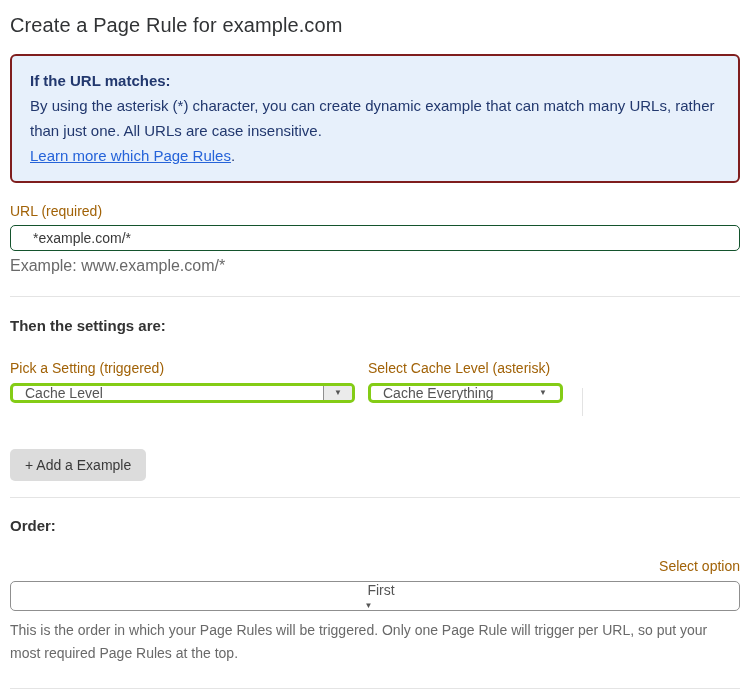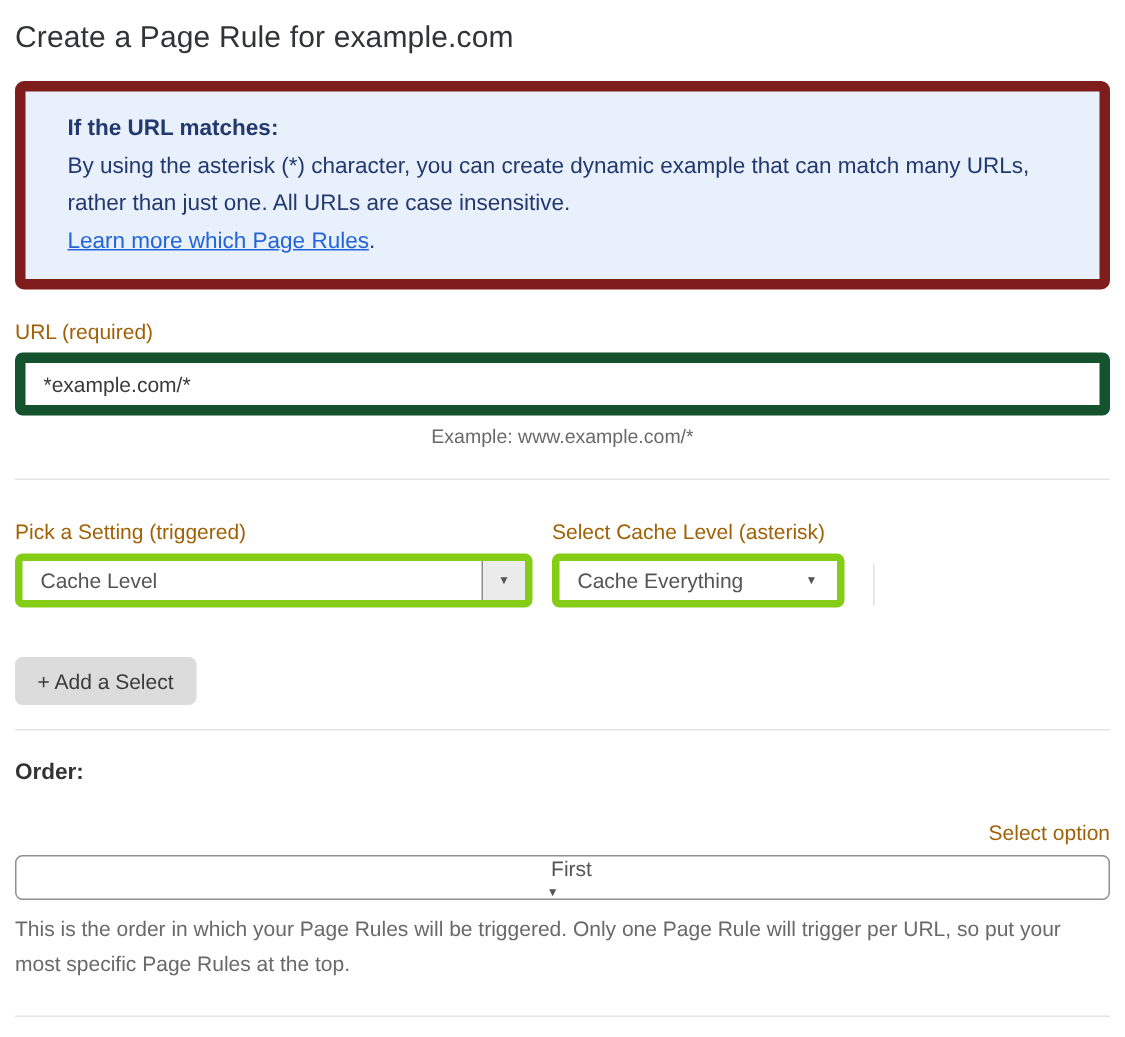--- a/index.html
+++ b/index.html
@@ -18,53 +18,52 @@
     font-size: 20px;
     font-weight: 400;
     color: #313335;
     letter-spacing: 0.1px;
     margin-top: 2px;
   }
   
   .info-box {
     margin-top: 17px;
     background: #e7f0fb;
-    border: 7px solid #7f1d1d;
+    border: 2px solid #7f1d1d;
     border-radius: 6px;
-    padding: 12px 16px 13px 28px;
+    padding: 12px 16px 13px 18px;
     color: #22386e;
     font-size: 15px;
     line-height: 25px;
   }
   .info-heading { font-weight: 700; }
   .info-link {
     color: #2563d9;
     text-decoration: underline;
     cursor: pointer;
   }
   .info-link-suffix { color: #22386e; }
   
   .field-label {
     font-size: 14px;
     color: #a16207;
   }
   .helper-text {
-    font-size: 13px;
+    font-size: 16px;
     color: #696969;
-    text-align: center;
   }
   
   .url-label { margin-top: 20px; }
   .text-input {
     margin-top: 6px;
     width: 730px;
-    height: 42px;
-    border: 7px solid #14532d;
-    border-radius: 5px;
-    padding: 0 12px;
+    height: 26px;
+    border: 1px solid #14532d;
+    border-radius: 5px;
+    padding: 0 22px;
     font-family: "Liberation Sans", sans-serif;
     font-size: 14px;
     color: #3a3a3a;
     background: #fff;
     outline: none;
     display: block;
   }
   .url-helper { margin-top: 6px; }
   
   .divider {
@@ -86,22 +85,22 @@
   
   .pickers-row {
     display: flex;
     gap: 13px;
     margin-top: 26px;
   }
   .picker-col-1 { width: 345px; }
   .picker-col-2 { width: 195px; }
   .select-box {
     margin-top: 7px;
-    height: 36px;
-    border: 5px solid #84cc16;
+    height: 20px;
+    border: 3px solid #84cc16;
     border-radius: 5px;
     background: #fff;
     display: flex;
     align-items: center;
     font-size: 14px;
     color: #555;
     cursor: pointer;
     position: relative;
     overflow: hidden;
   }
@@ -177,20 +176,21 @@
     <div class="info-body">By using the asterisk (*) character, you can create dynamic example that can match many URLs, rather than just one. All URLs are case insensitive.</div>
     <div><a class="info-link">Learn more which Page Rules</a><span class="info-link-suffix">.</span></div>
   </div>
 
   <div class="field-label url-label">URL (required)</div>
   <input type="text" class="text-input" value="*example.com/*" style="">
   <div class="helper-text url-helper">Example: www.example.com/*</div>
 
   <hr class="divider divider-1">
 
+  <div class="section-heading settings-heading">Then the settings are:</div>
 
   <div class="pickers-row">
     <div class="picker-col-1">
       <div class="field-label">Pick a Setting (triggered)</div>
       <div class="select-box">
         <span class="select-value">Cache Level</span>
         <span class="select-arrow-seg">
           <span class="arrow-glyph">▼</span>
         </span>
       </div>
@@ -198,30 +198,30 @@
     <div class="picker-col-2">
       <div class="field-label">Select Cache Level (asterisk)</div>
       <div class="select-box">
         <span class="select-value">Cache Everything</span>
         <span class="arrow-glyph inline-arrow">▼</span>
       </div>
     </div>
     <div class="ghost-rule" style="margin-top:28px;"></div>
   </div>
 
-  <button class="add-setting-btn">+ Add a Select</button>
+  <button class="add-setting-btn">+ Add a Example</button>
 
   <hr class="divider divider-2">
 
   <div class="section-heading order-heading">Order:</div>
 
   <div class="field-label order-select-label">Select option</div>
   <div class="select-box order-select">
     <span class="select-value">First</span>
     <span class="arrow-glyph inline-arrow">▼</span>
   </div>
-  <div class="order-helper">This is the order in which your Page Rules will be triggered. Only one Page Rule will trigger per URL, so put your most specific Page Rules at the top.</div>
+  <div class="order-helper">This is the order in which your Page Rules will be triggered. Only one Page Rule will trigger per URL, so put your most required Page Rules at the top.</div>
 
   <hr class="divider divider-3">
 
   
 
 </div>
 
 </body></html>

